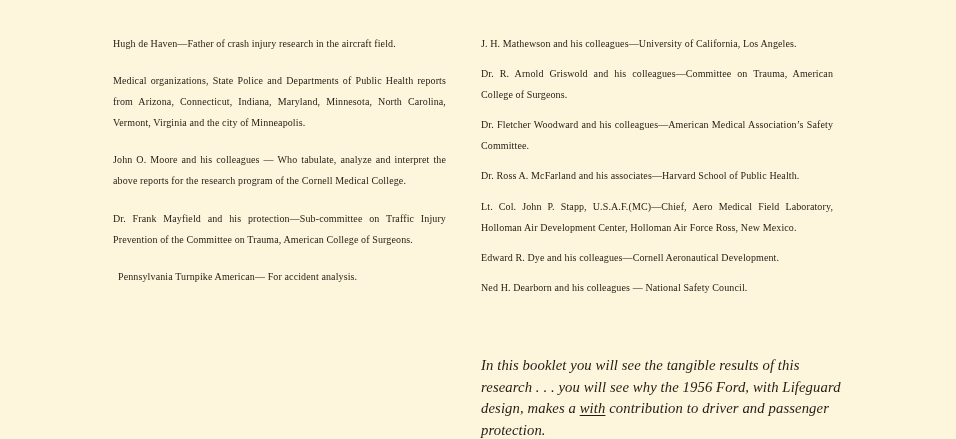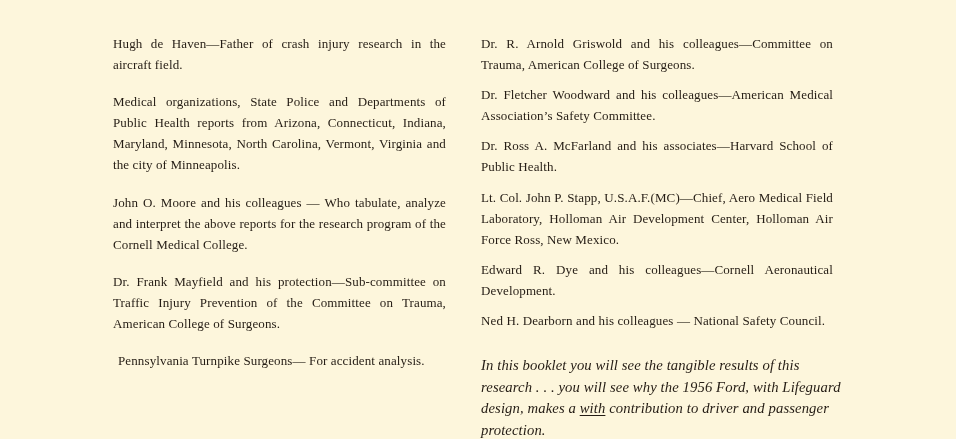--- a/index.html
+++ b/index.html
@@ -33,21 +33,21 @@
   }
   .col-left {
     left: 113px;
     width: 333px;
   }
   .col-right {
     left: 481px;
     width: 352px;
   }
   .para {
-    font-size: 13px;
+    font-size: 10px;
     line-height: 21.1px;
     text-align: justify;
     text-justify: inter-word;
     margin: 0 0 16px 0;
     letter-spacing: 0.12px;
   }
   .col-right .para {
     margin-bottom: 9px;
   }
   .para:last-child {
@@ -80,24 +80,25 @@
 
 <div class="page">
 
   <div class="columns">
 
     <div class="col col-left">
       <p class="para">Hugh de Haven—Father of crash injury research in the aircraft field.</p>
       <p class="para">Medical organizations, State Police and Departments of Public Health reports from Arizona, Connecticut, Indiana, Maryland, Minnesota, North Carolina, Vermont, Virginia and the city of Minneapolis.</p>
       <p class="para">John O. Moore and his colleagues — Who tabulate, analyze and interpret the above reports for the research program of the Cornell Medical College.</p>
       <p class="para">Dr. Frank Mayfield and his protection—Sub-committee on Traffic Injury Prevention of the Committee on Trauma, American College of Surgeons.</p>
-      <p class="para indent-sp">Pennsylvania Turnpike Surgeons— For accident analysis.</p>
+      <p class="para indent-sp">Pennsylvania Turnpike American— For accident analysis.</p>
     </div>
 
     <div class="col col-right">
+      <p class="para">J. H. Mathewson and his colleagues—University of California, Los Angeles.</p>
       <p class="para">Dr. R. Arnold Griswold and his colleagues—Committee on Trauma, American College of Surgeons.</p>
       <p class="para">Dr. Fletcher Woodward and his colleagues—American Medical Association’s Safety Committee.</p>
       <p class="para">Dr. Ross A. McFarland and his associates—Harvard School of Public Health.</p>
       <p class="para">Lt. Col. John P. Stapp, U.S.A.F.(MC)—Chief, Aero Medical Field Laboratory, Holloman Air Development Center, Holloman Air Force Ross, New Mexico.</p>
       <p class="para">Edward R. Dye and his colleagues—Cornell Aeronautical Development.</p>
       <p class="para">Ned H. Dearborn and his colleagues — National Safety Council.</p>
     </div>
 
   </div>
 

